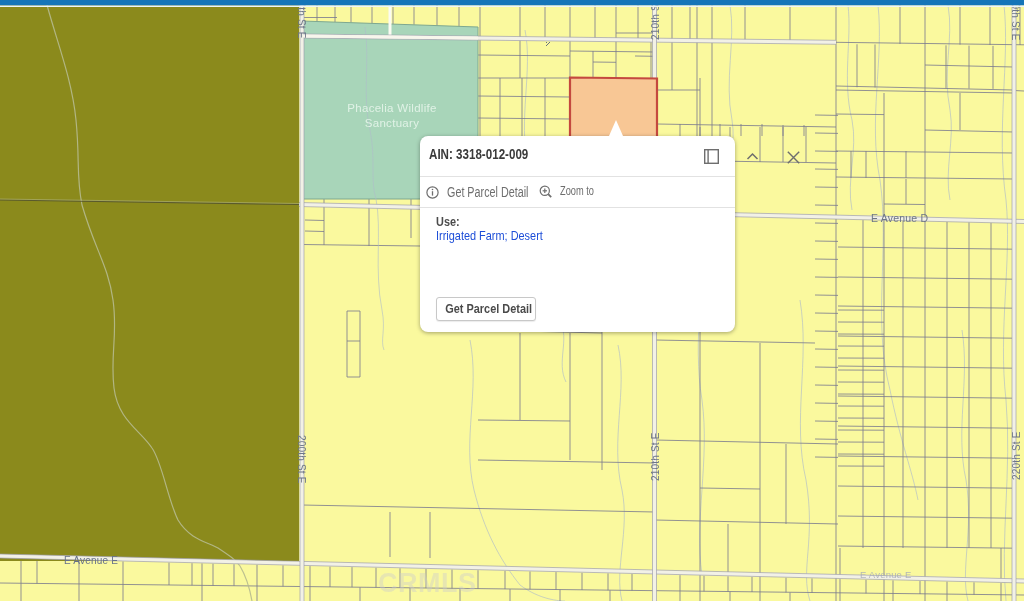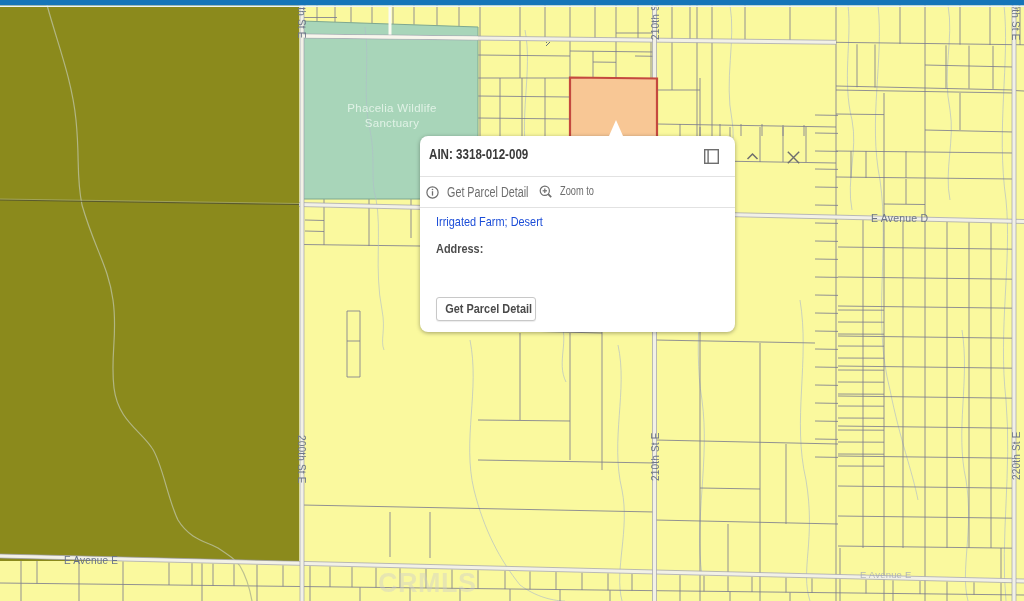--- a/index.html
+++ b/index.html
@@ -344,17 +344,17 @@
     <span class="tb1"><span class="sxt">Get Parcel Detail</span></span>
     <svg class="mag" width="14" height="14" viewBox="0 0 14 14">
         <circle cx="5.8" cy="5.8" r="4.6" fill="none" stroke="#6e6e6e" stroke-width="1.2"></circle>
         <line x1="3.6" y1="5.8" x2="8" y2="5.8" stroke="#6e6e6e" stroke-width="1.2"></line>
         <line x1="5.8" y1="3.6" x2="5.8" y2="8" stroke="#6e6e6e" stroke-width="1.2"></line>
         <line x1="9.2" y1="9.2" x2="12.2" y2="12.2" stroke="#6e6e6e" stroke-width="1.8"></line>
       </svg>
     <span class="tb2"><span class="sxt">Zoom to</span></span>
   </div>
   <div class="body">
+    <div class="b"><span class="sx">Use:</span></div>
     <div class="v"><span class="sx">Irrigated Farm; Desert</span></div>
-    <div class="b b2"><span class="sx">Address:</span></div>
   </div>
   <div class="btn"><span class="sx">Get Parcel Detail</span></div>
 </div>
 
 </body></html>

